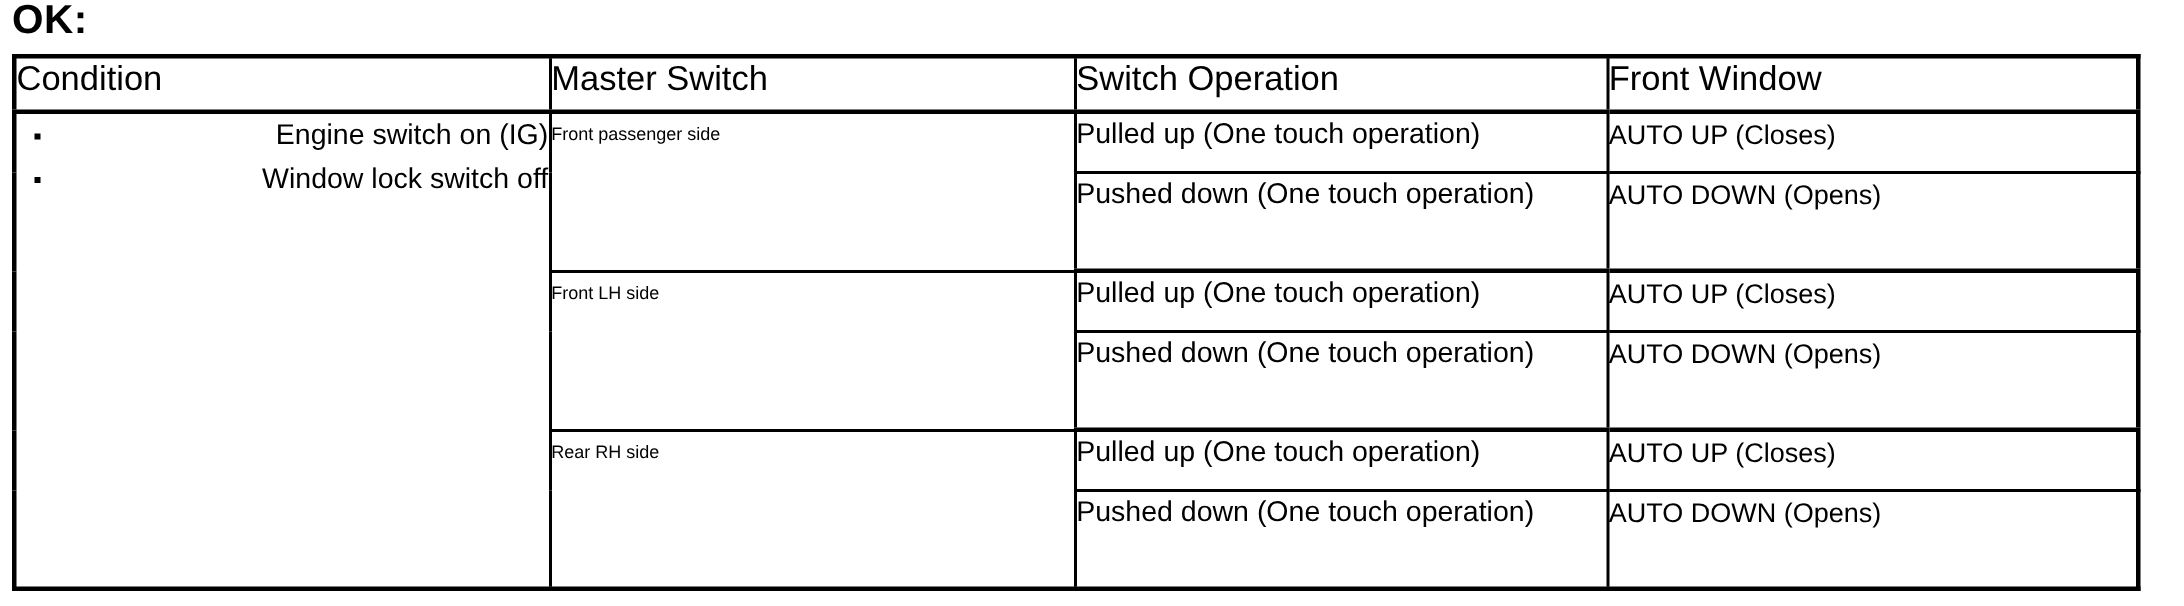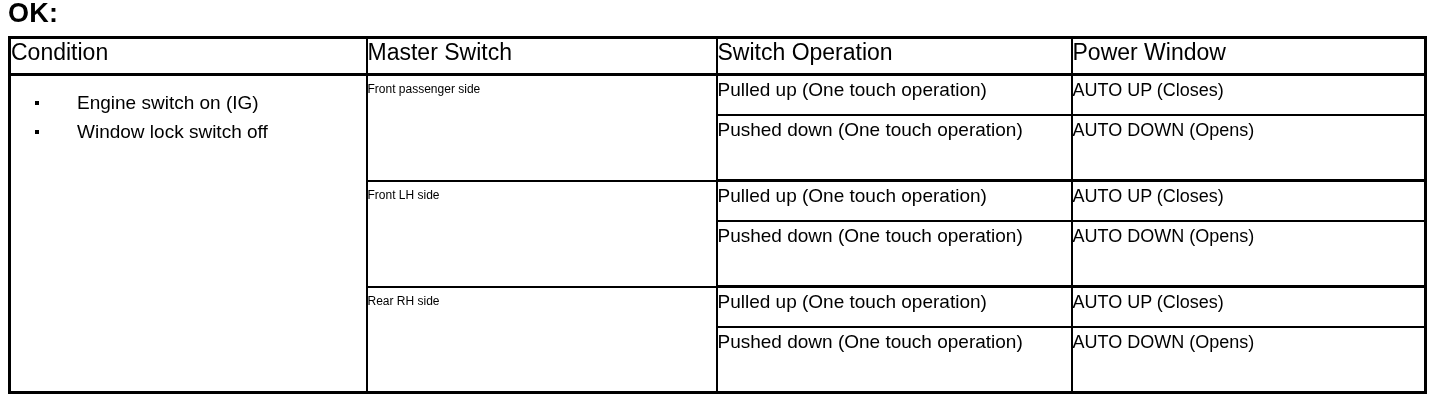--- a/index.html
+++ b/index.html
@@ -71,21 +71,22 @@
   th.hcell:last-child { border-right: none; }
 
   
   td.cond {
     border-right: 2px solid #000;
     padding: 8px 0 0 0;
   }
   ul.bullets {
     list-style: none;
     margin: 0;
-    padding: 12px;
+    padding: 0;
+    text-align: right;
   }
   ul.bullets li {
     position: relative;
     font-size: 19px;
     line-height: 29px;
     padding-left: 54px;
   }
   ul.bullets li::before {
     content: "";
     position: absolute;
@@ -139,21 +140,21 @@
         <col class="c-cond">
         <col class="c-master">
         <col class="c-op">
         <col class="c-pw">
       </colgroup>
       <thead>
         <tr>
           <th class="hcell">Condition</th>
           <th class="hcell">Master Switch</th>
           <th class="hcell">Switch Operation</th>
-          <th class="hcell">Power Window</th>
+          <th class="hcell">Front Window</th>
         </tr>
       </thead>
       <tbody>
 
         <tr class="r-up h-up">
           <td class="cond" rowspan="6">
             <ul class="bullets">
               <li>Engine switch on (IG)</li>
               <li>Window lock switch off</li>
             </ul>

